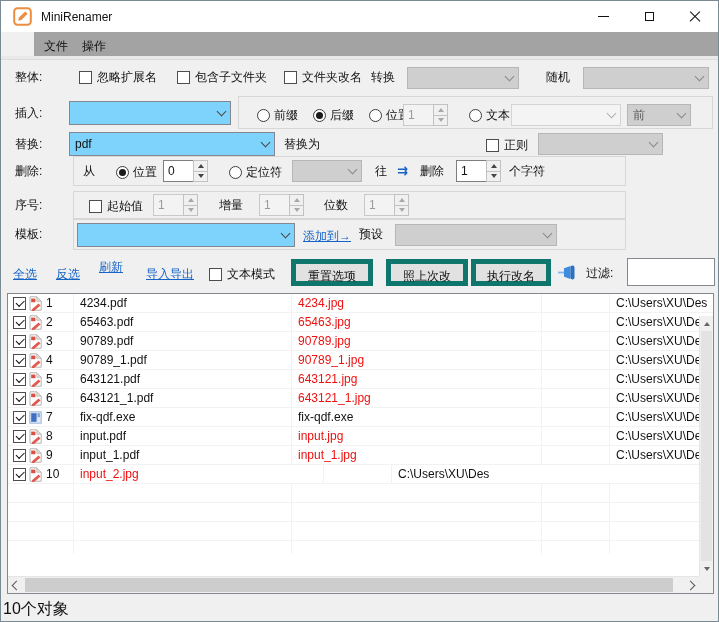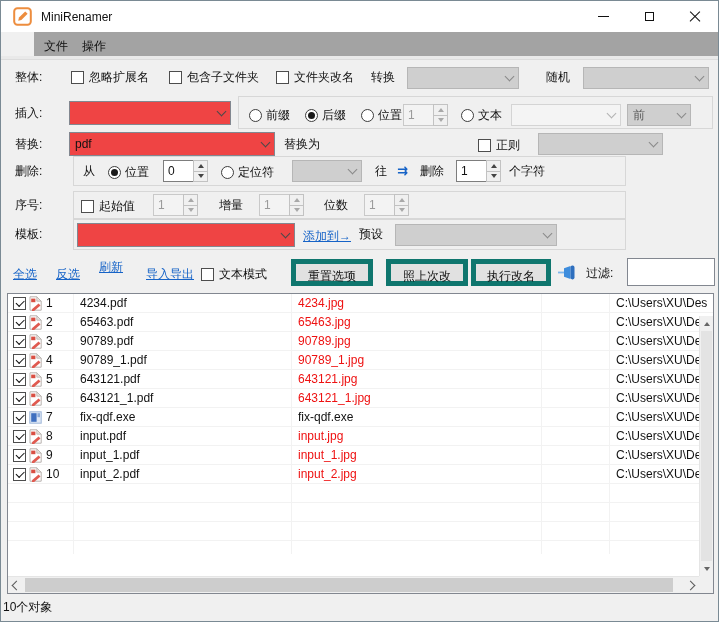--- a/index.html
+++ b/index.html
@@ -15,24 +15,24 @@
   .g-close{position:relative;width:12px;height:12px;}
   .g-close::before,.g-close::after{content:"";position:absolute;left:-1px;top:5px;width:14px;height:1.2px;background:#111;}
   .g-close::before{transform:rotate(45deg);}  .g-close::after{transform:rotate(-45deg);}
   
   .menubar{left:0;top:31px;right:0;height:24px;background:#a3a3a3;margin-left:33px;}
   .menuitem{position:absolute;top:3px;font-size:12px;color:#111;padding:3px 6px;}
   .menusep{left:0;top:55px;right:0;height:3px;background:#e9e9e9;border-bottom:1px solid #dcdcdc;}
   
   .ck{width:13px;height:13px;background:#fff;border:1px solid #4d4d4d;display:inline-block;vertical-align:-3px;margin-right:5px;box-sizing:border-box;}
   .ck.on::after{content:"";display:block;width:7px;height:3.5px;border-left:1.6px solid #111;border-bottom:1.6px solid #111;transform:rotate(-45deg);margin:2px 0 0 1.6px;}
-  .cbw{font-size:12px;color:#111;white-space:nowrap;display:inline-flex;align-items:center;}
+  .cbw{font-size:12px;color:#111;white-space:nowrap;display:inline-flex;align-items:center;margin-left:8px;}
   .rd{width:13px;height:13px;border:1px solid #3d3d3d;border-radius:50%;display:inline-block;vertical-align:-3px;margin-right:4px;box-sizing:border-box;background:#fff;position:relative;}
   .rd.on::after{content:"";position:absolute;left:2px;top:2px;right:2px;bottom:2px;background:#1a1a1a;border-radius:50%;}
-  .combo{display:flex;align-items:center;justify-content:space-between;height:22px;background:#ef4444;border:1px solid #828790;box-sizing:border-box;padding:0 5px;font-size:12px;color:#111;}
+  .combo{display:flex;align-items:center;justify-content:space-between;height:22px;background:#7dd3fc;border:1px solid #828790;box-sizing:border-box;padding:0 5px;font-size:12px;color:#111;}
   .combo .ar{width:6px;height:6px;border-right:1.4px solid #4a4a4a;border-bottom:1.4px solid #4a4a4a;transform:rotate(45deg);margin-top:-3px;flex:none;}
   .combo.h24{height:24px;}
   .combo.dis{background:#cfcfcf;border-color:#b6b6b6;color:#5a5a5a;}
   .combo.dis .ar{border-color:#8a8a8a;}
   .combo.light{background:#f4f4f4;border-color:#d4d4d4;}
   .combo.light .ar{border-color:#b2b2b2;}
   .combo.focus{border:2px solid var(--accent);height:24px;}
   .spin{display:flex;height:22px;box-sizing:border-box;}
   .spin .num{width:30px;background:#fff;border:1px solid #7d7d7d;border-right:none;padding-left:4px;line-height:20px;font-size:12px;color:#111;box-sizing:border-box;}
   .spin .btns{width:15px;display:flex;flex-direction:column;border:1px solid #c2c2c2;box-sizing:border-box;background:#f0f0f0;}
@@ -65,21 +65,21 @@
   .red{color:var(--red);}
   
   .vscroll{right:0;top:22px;width:14px;height:260px;background:#f0f0f0;border-left:1px solid #e5e5e5;box-sizing:border-box;}
   .vthumb{position:absolute;left:1px;right:1px;top:15px;bottom:15px;background:#e3e3e3;}
   .sarr{position:absolute;left:0;width:14px;height:15px;display:flex;align-items:center;justify-content:center;}
   .hscroll{left:0;bottom:0;height:17px;width:691px;background:#f0f0f0;border-top:1px solid #e5e5e5;box-sizing:border-box;}
   .harr{position:absolute;top:0;width:17px;height:17px;display:flex;align-items:center;justify-content:center;}
   .hthumb{position:absolute;top:1px;bottom:1px;left:17px;width:648px;background:#cdcdcd;}
   .chev{width:6px;height:6px;border-right:1.4px solid #5a5a5a;border-bottom:1.4px solid #5a5a5a;}
   .corner{right:0;bottom:0;width:14px;height:17px;background:#f0f0f0;}
-  .statusbar{left:2px;top:598px;font-size:12px;color:#111;}
+  .statusbar{left:2px;top:598px;font-size:16px;color:#111;}
 </style>
 </head>
 <body>
 
 <div class="win">
 
   <div class="abs titlebar">
     <svg class="abs" style="left:12px;top:6px" width="19" height="19" viewBox="0 0 19 19">
       <rect x="1.2" y="1.2" width="16.6" height="16.6" rx="3.2" fill="#fff" stroke="#ed8d3e" stroke-width="2"></rect>
       <path d="M5.2 13.8 L6 10.6 L12.2 4.4 L14.6 6.8 L8.4 13 Z" fill="#ed8d3e"></path>
@@ -478,21 +478,20 @@
         <svg class="ic-pdf" width="13" height="15" viewBox="0 0 13 15">
           <path d="M1 0.8 h6.8 l4.4 4.4 v9 H1 Z" fill="#fff" stroke="#b9b2ae" stroke-width="1"></path>
           <path d="M7.8 0.8 l4.4 4.4 h-4.4 Z" fill="#e9e4e0" stroke="#b9b2ae" stroke-width="0.8"></path>
           <rect x="2.2" y="2.6" width="4.2" height="3.6" fill="#d94f43"></rect>
           <path d="M3.2 12.9 L9.6 7.4 l1.9 2 -6.4 5.5 -2.3 0.4 Z" fill="#e05a50"></path>
         </svg>
 
       </span>
       <span>10</span>
     </div>
-    <div class="td c1"><span>input_2.pdf</span></div>
     <div class="td c2"><span class="red">input_2.jpg</span></div>
     <div class="td c3"><span></span></div>
     <div class="td c4"><span>C:\Users\XU\Des</span></div>
   </div>
         <div class="tr">
           <div class="td c0"></div>
           <div class="td c1"></div>
           <div class="td c2"></div>
           <div class="td c3"></div>
           <div class="td c4"></div>

